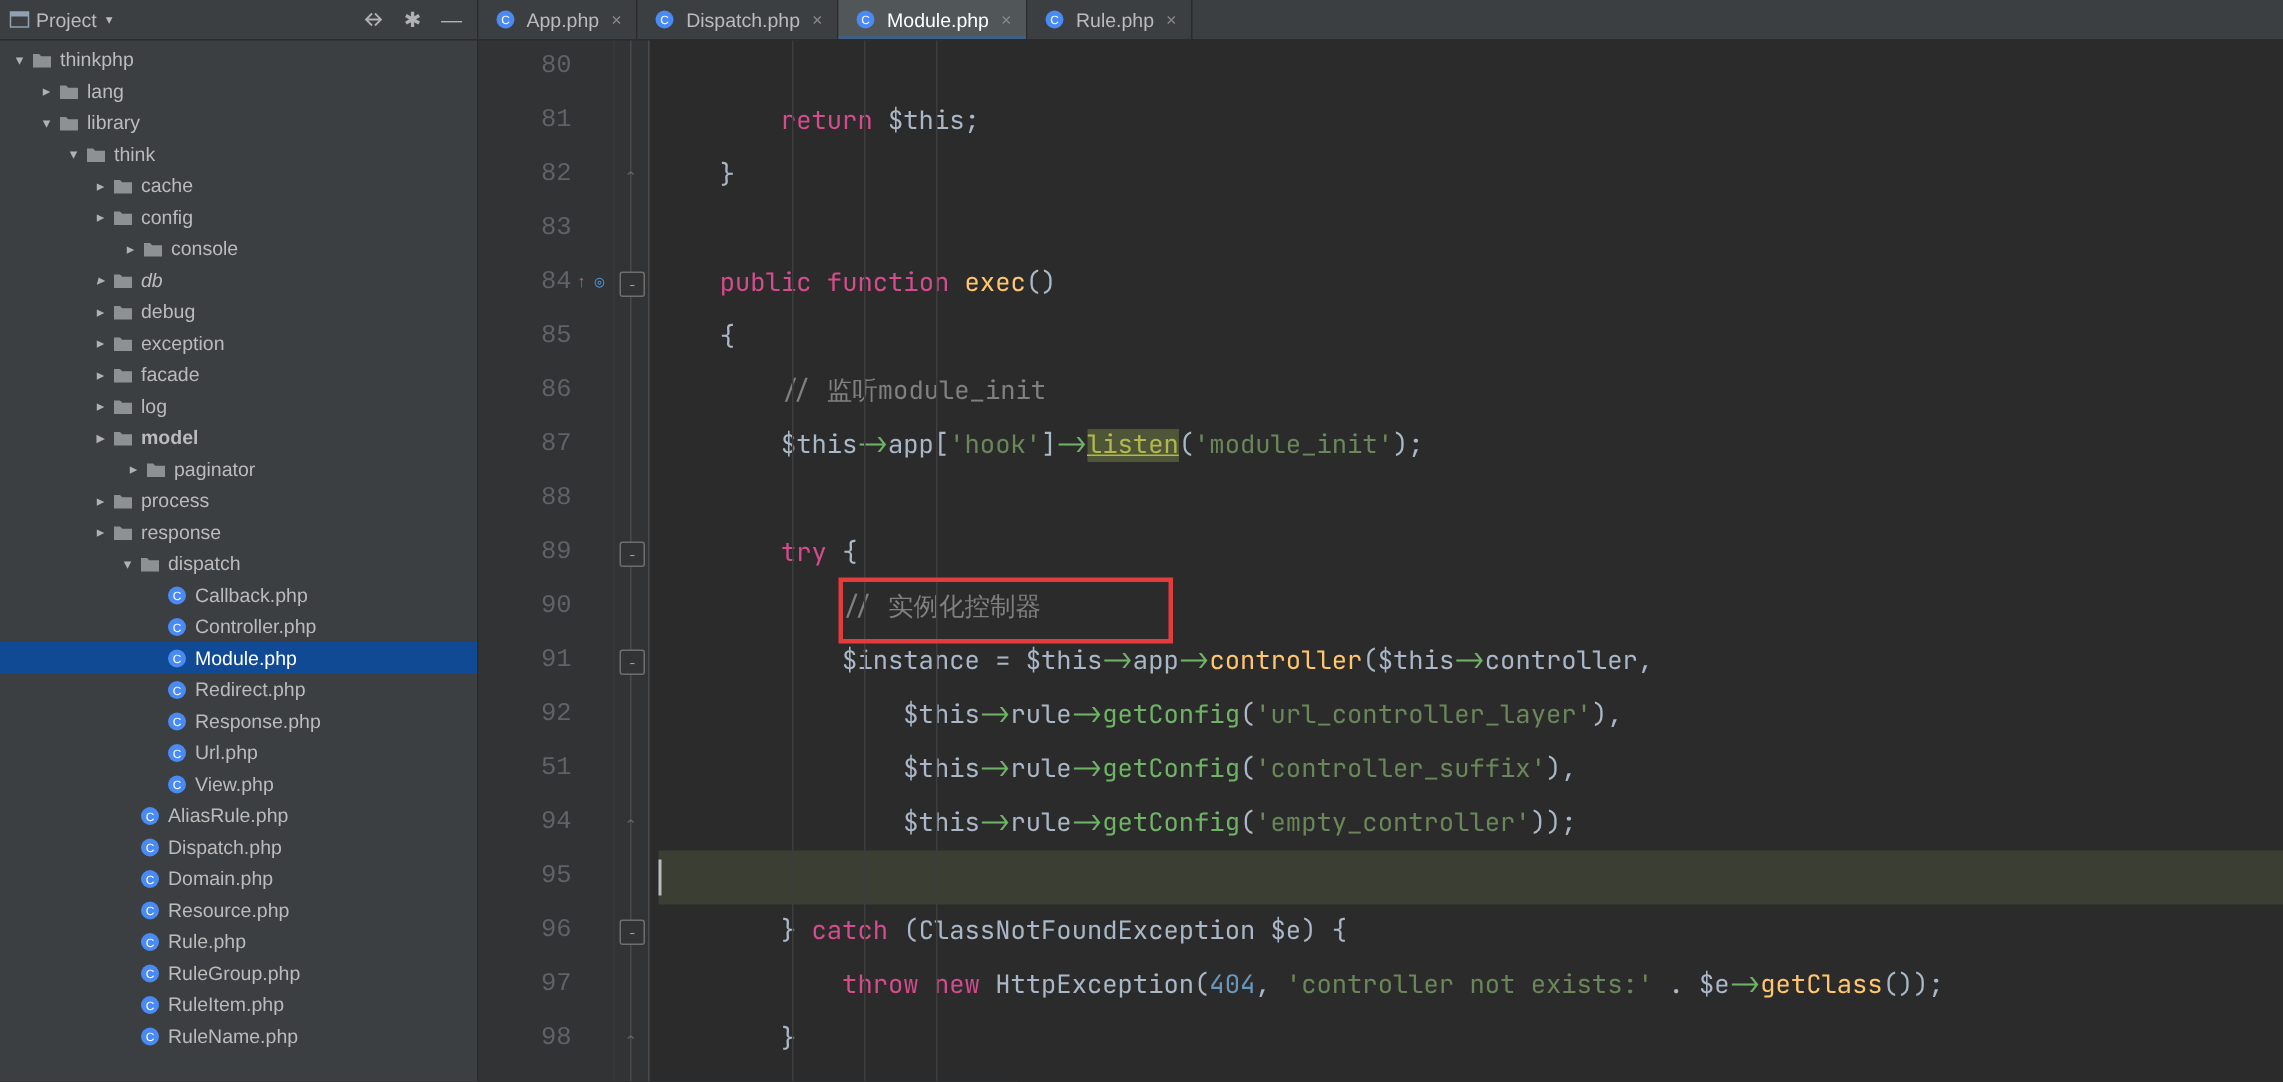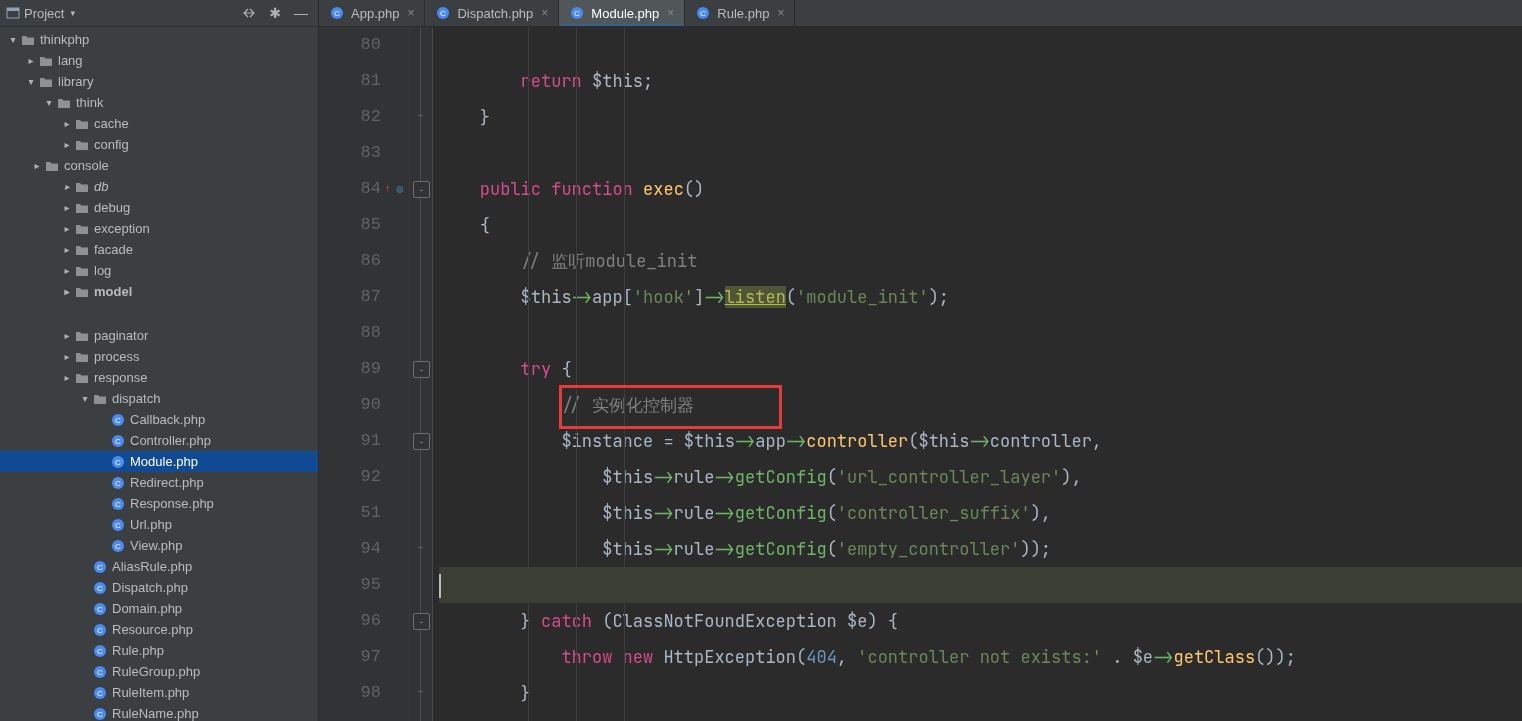--- a/index.html
+++ b/index.html
@@ -280,21 +280,21 @@
         </div>
         <div class="tree-row" style="padding-left: 62px;">
           <span class="arrow "></span>
           <span class="fi folder">
             <svg width="14" height="14" viewBox="0 0 14 14">
               <path d="M1 3h4l1.5 1.5H13V12H1z" fill="#8e9194"></path>
             </svg>
           </span>
           <span class="tree-label">config</span>
         </div>
-        <div class="tree-row" style="padding-left: 32px;">
+        <div class="tree-row" style="padding-left: 82px;">
           <span class="arrow "></span>
           <span class="fi folder">
             <svg width="14" height="14" viewBox="0 0 14 14">
               <path d="M1 3h4l1.5 1.5H13V12H1z" fill="#8e9194"></path>
             </svg>
           </span>
           <span class="tree-label">console</span>
         </div>
         <div class="tree-row" style="padding-left: 62px; font-style: italic;">
           <span class="arrow "></span>
@@ -343,21 +343,21 @@
         </div>
         <div class="tree-row" style="padding-left: 62px; font-weight: bold;">
           <span class="arrow "></span>
           <span class="fi folder">
             <svg width="14" height="14" viewBox="0 0 14 14">
               <path d="M1 3h4l1.5 1.5H13V12H1z" fill="#8e9194"></path>
             </svg>
           </span>
           <span class="tree-label">model</span>
         </div>
-        <div class="tree-row" style="padding-left: 62px; margin-top: 23px;">
+        <div class="tree-row" style="padding-left: 84px;">
           <span class="arrow "></span>
           <span class="fi folder">
             <svg width="14" height="14" viewBox="0 0 14 14">
               <path d="M1 3h4l1.5 1.5H13V12H1z" fill="#8e9194"></path>
             </svg>
           </span>
           <span class="tree-label">paginator</span>
         </div>
         <div class="tree-row" style="padding-left: 62px;">
           <span class="arrow "></span>

